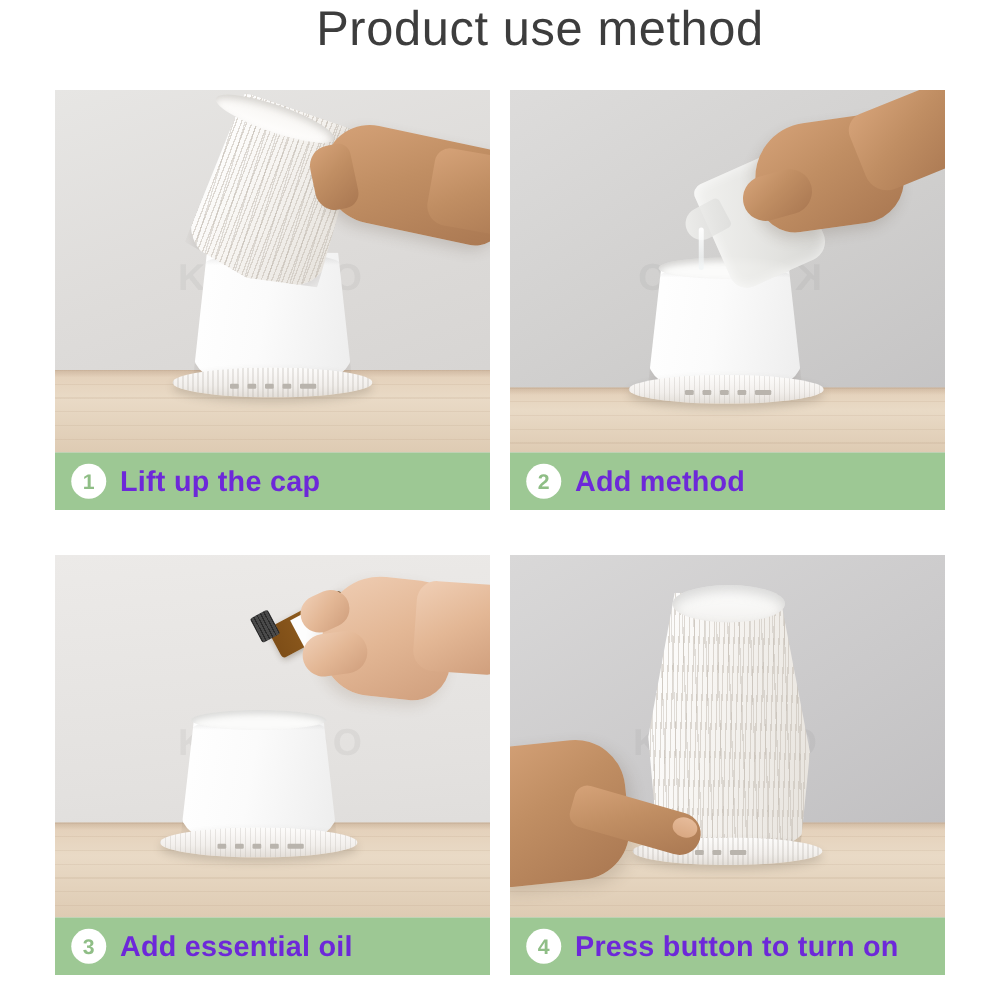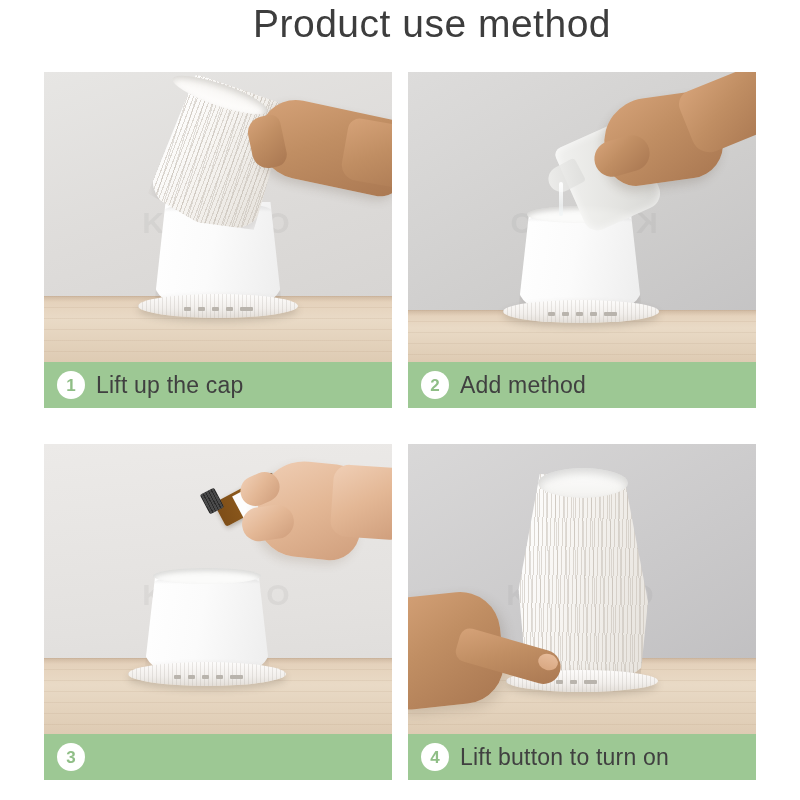--- a/index.html
+++ b/index.html
@@ -134,22 +134,22 @@
     padding-left:13px;box-sizing:border-box;
   }
   .num{
     width:28px;height:28px;flex:0 0 28px;border-radius:50%;
     background:#ffffff;color:#8fbe86;
     font-size:17px;font-weight:700;
     display:flex;align-items:center;justify-content:center;
     line-height:1;
   }
   .ctext{
-    margin-left:11px;color:#404040;
-    font-size:23px;font-weight:400;letter-spacing:.2px;
+    margin-left:11px;color:#6d28d9;
+    font-size:23px;font-weight:700;letter-spacing:.2px;
     white-space:nowrap;
   }
 </style>
 </head>
 <body>
 
 <div class="page">
 
   <div class="title">Product use method</div>
 
@@ -279,20 +279,21 @@
         <div class="skin light" style="position:absolute;left:196px;top:30px;width:40px;height:30px;
                     border-radius:20px;transform:rotate(-24deg);"></div>
         <div class="skin light" style="position:absolute;left:198px;top:62px;width:52px;height:34px;
                     border-radius:24px;transform:rotate(-8deg);"></div>
         <div class="skin light" style="position:absolute;left:288px;top:22px;width:66px;height:72px;
                     border-radius:16px 6px 6px 16px;transform:rotate(4deg);"></div>
       </div>
 
       <div class="caption">
         <div class="num">3</div>
+        <div class="ctext">Add essential oil</div>
       </div>
     </div>
 
     <div class="card">
       <div class="photo">
         <div class="bg soft"></div>
         <div class="table tall"></div>
         <div class="wm">KBAYDO</div>
 
         <div class="woodgrain" style="position:absolute;left:108px;top:30px;width:132px;height:206px;
@@ -315,18 +316,18 @@
                     box-shadow:4px 5px 12px rgba(90,70,55,.18);"></div>
         <div class="skin" style="position:absolute;left:48px;top:196px;width:106px;height:34px;
                     border-radius:12px 20px 20px 12px;transform:rotate(16deg);"></div>
         <div style="position:absolute;left:130px;top:210px;width:20px;height:16px;
                     border-radius:50%;transform:rotate(16deg);
                     background:linear-gradient(to bottom,#e6bb9a,#d9a882);"></div>
       </div>
 
       <div class="caption">
         <div class="num">4</div>
-        <div class="ctext">Lift button to turn on</div>
+        <div class="ctext">Press button to turn on</div>
       </div>
     </div>
 
   </div>
 </div>
 
 </body></html>

